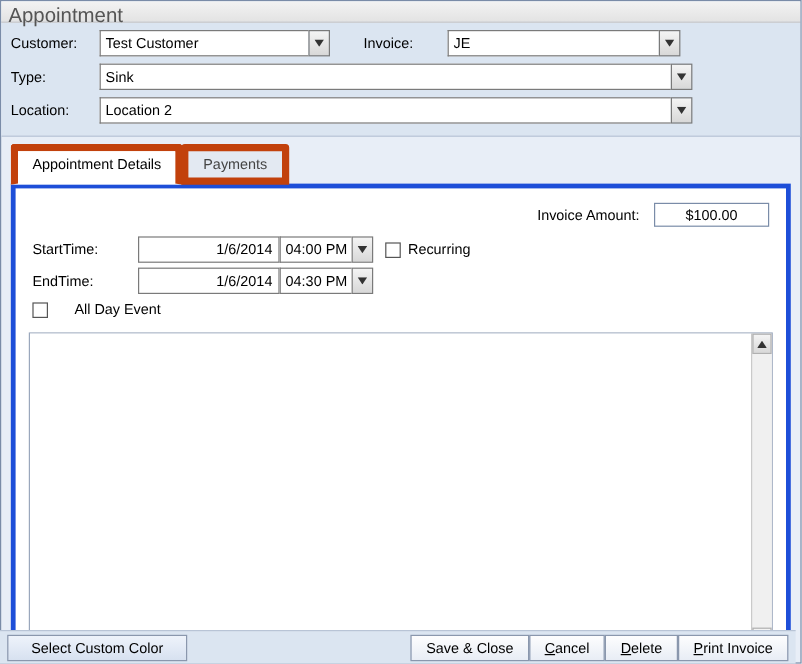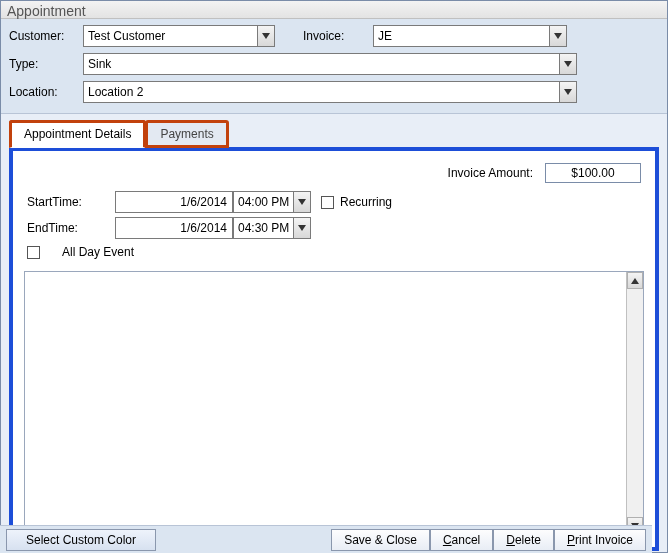--- a/index.html
+++ b/index.html
@@ -11,21 +11,21 @@
   height: 553px;
   overflow: hidden;
   border: 1px solid #7a8ca8;
 }
 .titlebar {
   height: 18px;
   background: linear-gradient(#f3f3f3, #e3e3e3);
   border-bottom: 1px solid #c0c0c0;
   padding: 2px 6px;
   color: #555;
-  font-size: 14px;
+  font-size: 17px;
 }
 .header-fields {
   background: #dbe5f1;
   padding: 6px 8px 10px 8px;
   border-bottom: 1px solid #b8c4d6;
 }
 .row {
   display: flex;
   align-items: center;
   margin-bottom: 6px;
@@ -69,21 +69,21 @@
 .tabs-area {
   padding: 6px 8px 0 8px;
 }
 .tabstrip {
   display: flex;
   position: relative;
   z-index: 2;
 }
 .tab {
   padding: 4px 12px;
-  border: 3px solid #c2410c;
+  border: 6px solid #c2410c;
   background: #e3e9f2;
   color: #444;
   margin-right: -1px;
   cursor: pointer;
   border-top-left-radius: 3px;
   border-top-right-radius: 3px;
   position: relative;
 }
 .tab.active {
   background: #fff;
@@ -176,21 +176,21 @@
   background: linear-gradient(#f4f4f4, #d8d8d8);
   border: 1px solid #b0b0b0;
   display: flex;
   align-items: center;
   justify-content: center;
 }
 .sb-track { flex: 1; background: #f0f0f0; }
 .footer {
   position: absolute;
   left: 0;
-  right: 16px;
+  right: 5px;
   bottom: 0;
   height: 28px;
   background: #dbe5f1;
   border-top: 1px solid #b8c4d6;
   display: flex;
   align-items: center;
   padding: 0 6px;
   gap: 0;
 }
 .btn {

